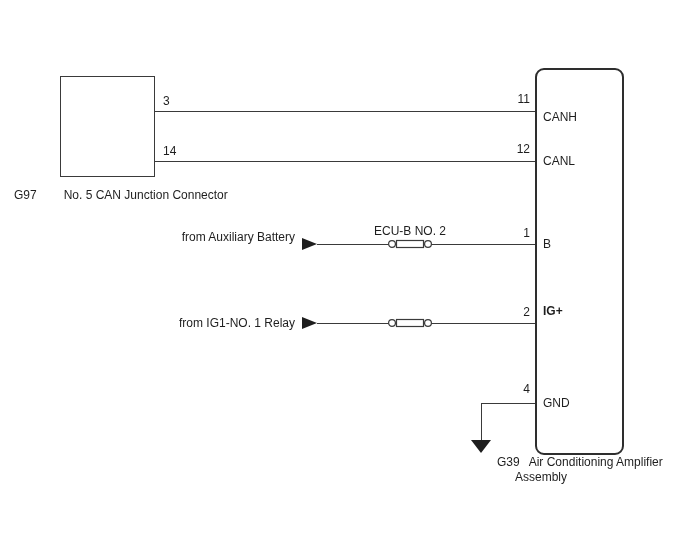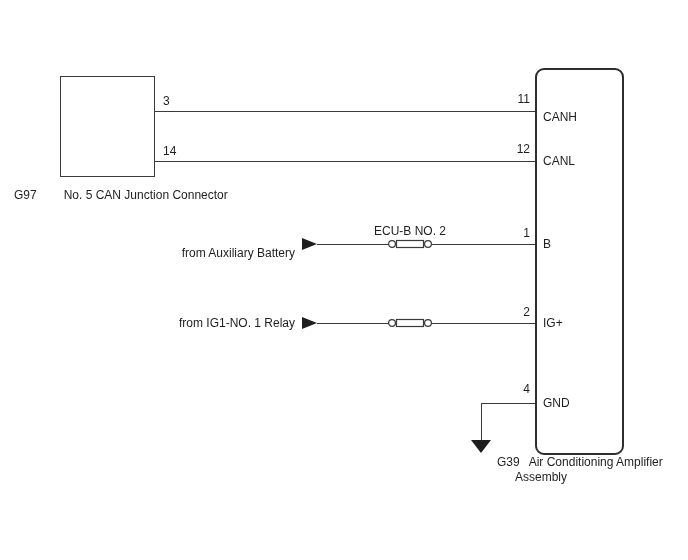--- a/index.html
+++ b/index.html
@@ -74,42 +74,42 @@
   <div class="hline" style="left:154px; top:111px; width:381px;"></div>
   <span class="lbl" style="left:163px; top:94px;">3</span>
   <span class="pin-right" style="left:500px; top:92px;">11</span>
   <span class="lbl" style="left:543px; top:110px;">CANH</span>
 
   <div class="hline" style="left:154px; top:161px; width:381px;"></div>
   <span class="lbl" style="left:163px; top:144px;">14</span>
   <span class="pin-right" style="left:500px; top:142px;">12</span>
   <span class="lbl" style="left:543px; top:154px;">CANL</span>
 
-  <span class="src" style="left:95px; top:246px;">from Auxiliary Battery</span>
+  <span class="src" style="left:95px; top:230px;">from Auxiliary Battery</span>
   <span class="arrow" style="left:302px; top:238px;"></span>
   <div class="hline" style="left:317px; top:244px; width:218px;"></div>
   <svg class="fuse" style="left:386px; top:237px;" width="48" height="14" viewBox="0 0 48 14">
     <rect x="10.5" y="3.5" width="27" height="7" fill="#ffffff" stroke="#3a3a3a" stroke-width="1.2"></rect>
     <circle cx="6" cy="7" r="3.4" fill="#ffffff" stroke="#3a3a3a" stroke-width="1.2"></circle>
     <circle cx="42" cy="7" r="3.4" fill="#ffffff" stroke="#3a3a3a" stroke-width="1.2"></circle>
   </svg>
   <span class="fuse-label" style="left:340px; top:224px;">ECU-B NO. 2</span>
   <span class="pin-right" style="left:500px; top:226px;">1</span>
   <span class="lbl" style="left:543px; top:237px;">B</span>
 
   <span class="src" style="left:95px; top:316px;">from IG1-NO. 1 Relay</span>
   <span class="arrow" style="left:302px; top:317px;"></span>
   <div class="hline" style="left:317px; top:323px; width:218px;"></div>
   <svg class="fuse" style="left:386px; top:316px;" width="48" height="14" viewBox="0 0 48 14">
     <rect x="10.5" y="3.5" width="27" height="7" fill="#ffffff" stroke="#3a3a3a" stroke-width="1.2"></rect>
     <circle cx="6" cy="7" r="3.4" fill="#ffffff" stroke="#3a3a3a" stroke-width="1.2"></circle>
     <circle cx="42" cy="7" r="3.4" fill="#ffffff" stroke="#3a3a3a" stroke-width="1.2"></circle>
   </svg>
   <span class="pin-right" style="left:500px; top:305px;">2</span>
-  <span class="lbl" style="left:543px; top:316px;">IG+</span>
+  <span class="lbl" style="left:543px; top:304px;font-weight:bold;">IG+</span>
 
   <div class="hline" style="left:481px; top:403px; width:54px;"></div>
   <div class="vline" style="left:481px; top:403px; height:37px;"></div>
   <span class="gnd-triangle" style="left:471px; top:440px;"></span>
   <span class="pin-right" style="left:500px; top:382px;">4</span>
   <span class="lbl" style="left:543px; top:396px;">GND</span>
 
 </div>
 
 </body></html>

